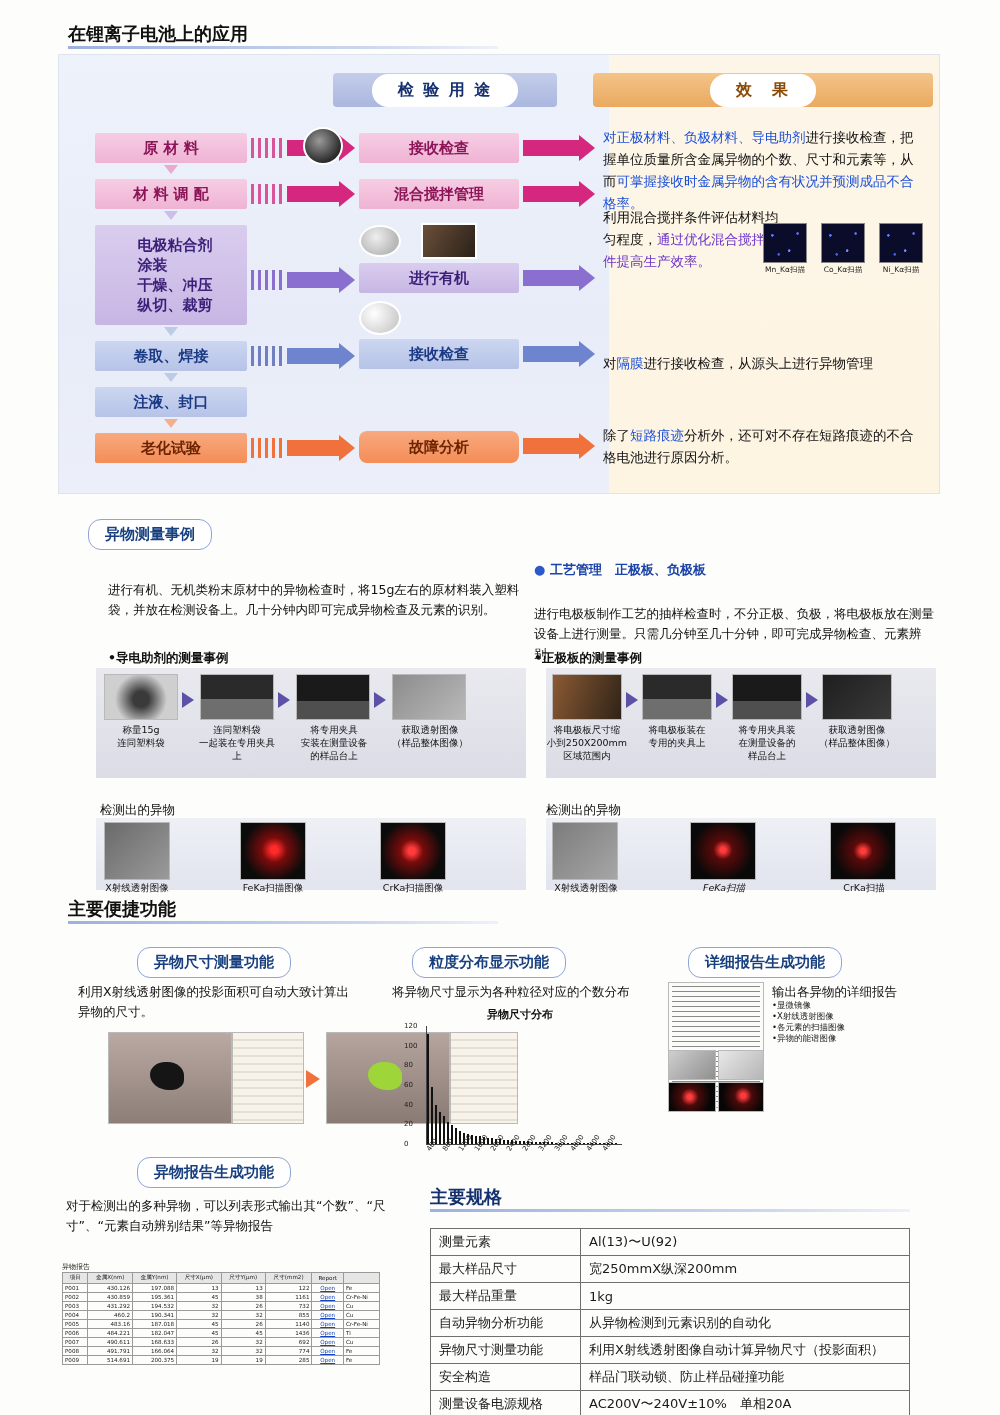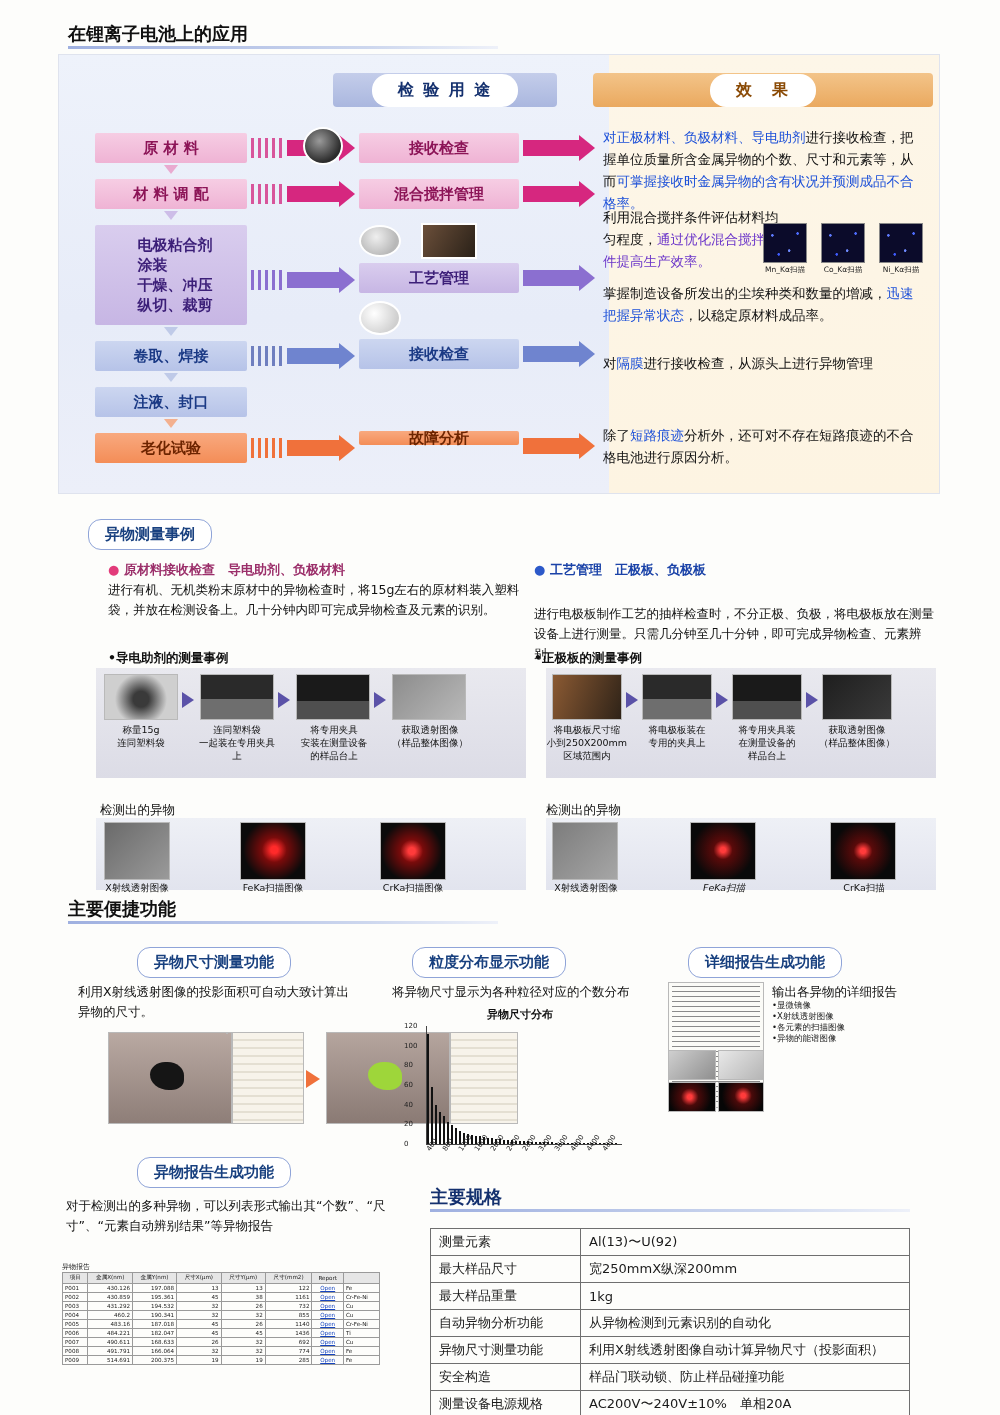--- a/index.html
+++ b/index.html
@@ -202,26 +202,26 @@
     <div style="position:absolute; left:362px; top:168px; width:56px; height:36px; background:linear-gradient(120deg,#6b4f3a,#2a2118); border:2px solid #fff;"></div>
     <div style="position:absolute; left:300px; top:246px; width:42px; height:34px; border-radius:50%; background:radial-gradient(circle at 35% 35%, #ffffff, #cfcfcf 75%); border:2px solid #fff;"></div>
 
     <div class="box" style="left:300px; top:78px; width:160px; height:30px; background:linear-gradient(180deg,#f6cde3,#efb3d4); color:#8c1457;">
       <span>接收检查</span>
     </div>
     <div class="box" style="left:300px; top:124px; width:160px; height:30px; background:linear-gradient(180deg,#f6cde3,#efb3d4); color:#8c1457;">
       <span>混合搅拌管理</span>
     </div>
     <div class="box" style="left:300px; top:208px; width:160px; height:30px; background:linear-gradient(180deg,#d9cdee,#c7b6e4); color:#3c1f78;">
-      <span>工艺管理</span>
+      <span>进行有机</span>
     </div>
     <div class="box" style="left:300px; top:284px; width:160px; height:30px; background:linear-gradient(180deg,#ccd6f0,#b6c3e8); color:#1b3a85;">
       <span>接收检查</span>
     </div>
-    <div class="box" style="left:300px; top:376px; width:160px; height:14px; background:linear-gradient(180deg,#f8a97f,#f48d57); color:#6d2400;">
+    <div class="box" style="left:300px; top:376px; width:160px; height:32px; background:linear-gradient(180deg,#f8a97f,#f48d57); color:#6d2400;border-radius:8px;">
       <span>故障分析</span>
     </div>
 
     <div class="hbar" style="left:464px; top:85px; width:56px; background:#d6277f;"></div>
     <div class="htip" style="left:520px; top:80px; border-left:16px solid #d6277f;"></div>
 
     <div class="hbar" style="left:464px; top:131px; width:56px; background:#d6277f;"></div>
     <div class="htip" style="left:520px; top:126px; border-left:16px solid #d6277f;"></div>
 
     <div class="hbar" style="left:464px; top:215px; width:56px; background:#8b6fd0;"></div>
@@ -234,46 +234,39 @@
     <div class="htip" style="left:520px; top:378px; border-left:16px solid #f0713b;"></div>
 
     <div class="rtext" style="left:544px; top:72px; width:320px;">
       <span class="blue">对</span><span class="blue">正极材料、负极材料、导电助剂</span><span>进行接收检查，把握单位质量所含金属异物的个数、尺寸和元素等，从而</span><span class="blue">可掌握接收时金属异物的含有状况并预测成品不合格率。</span>
     </div>
 
     <div class="rtext" style="left:544px; top:152px; width:188px;">
       <span>利用混合搅拌条件评估材料均匀程度，</span><span class="viol">通过优化混合搅拌条件提高生产效率。</span>
     </div>
 
-    <div class="rtext" style="left:544px; top:228px; width:320px;">
-      <span>掌握制造设备所发出的尘埃种类和数量的增减，</span><span class="blue">迅速把握异常状态</span><span>，以稳定原材料成品率。</span>
-    </div>
 
     <div class="rtext" style="left:544px; top:298px; width:330px;">
       <span>对</span><span class="blue">隔膜</span><span>进行接收检查，从源头上进行异物管理</span>
     </div>
 
     <div class="rtext" style="left:544px; top:370px; width:320px;">
       <span>除了</span><span class="blue">短路痕迹</span><span>分析外，还可对不存在短路痕迹的不合格电池进行原因分析。</span>
     </div>
 
     <div class="micro" style="left:704px; top:168px;"></div>
     <div class="micro-cap" style="left:700px; top:210px;">Mn_Kα扫描</div>
     <div class="micro" style="left:762px; top:168px;"></div>
     <div class="micro-cap" style="left:758px; top:210px;">Co_Kα扫描</div>
     <div class="micro" style="left:820px; top:168px;"></div>
     <div class="micro-cap" style="left:816px; top:210px;">Ni_Kα扫描</div>
   </div>
 
   <div class="lbl" style="left:88px; top:519px;">异物测量事例</div>
 
-  <div class="bullet-head" style="left:108px; top:561px; width:420px;">
-    <span class="dot">●</span>
-    <span style="color:#9b2f6a;">原材料接收检查　导电助剂、负极材料</span>
-  </div>
   <div class="small" style="left:108px; top:580px; width:412px;">进行有机、无机类粉末原材中的异物检查时，将15g左右的原材料装入塑料袋，并放在检测设备上。几十分钟内即可完成异物检查及元素的识别。</div>
   <div class="small" style="left:108px; top:648px; width:300px; font-weight:bold;">•导电助剂的测量事例</div>
 
   <div class="gray-strip" style="left:96px; top:668px; width:430px; height:110px;"></div>
   <div class="ph" style="left:104px; top:674px; width:74px; height:46px; background:radial-gradient(circle at 50% 55%, #3a3a3a 18%, #cfcfcf 60%);"></div>
   <div class="capt" style="left:100px; top:724px; width:82px; white-space:pre-line;">称量15g
 连同塑料袋</div>
   <div class="sArrow" style="left:182px; top:692px;"></div>
 
   <div class="ph" style="left:200px; top:674px; width:74px; height:46px; background:linear-gradient(180deg,#2a2a2a 0 55%, #6e6e6e 55% 100%);"></div>

